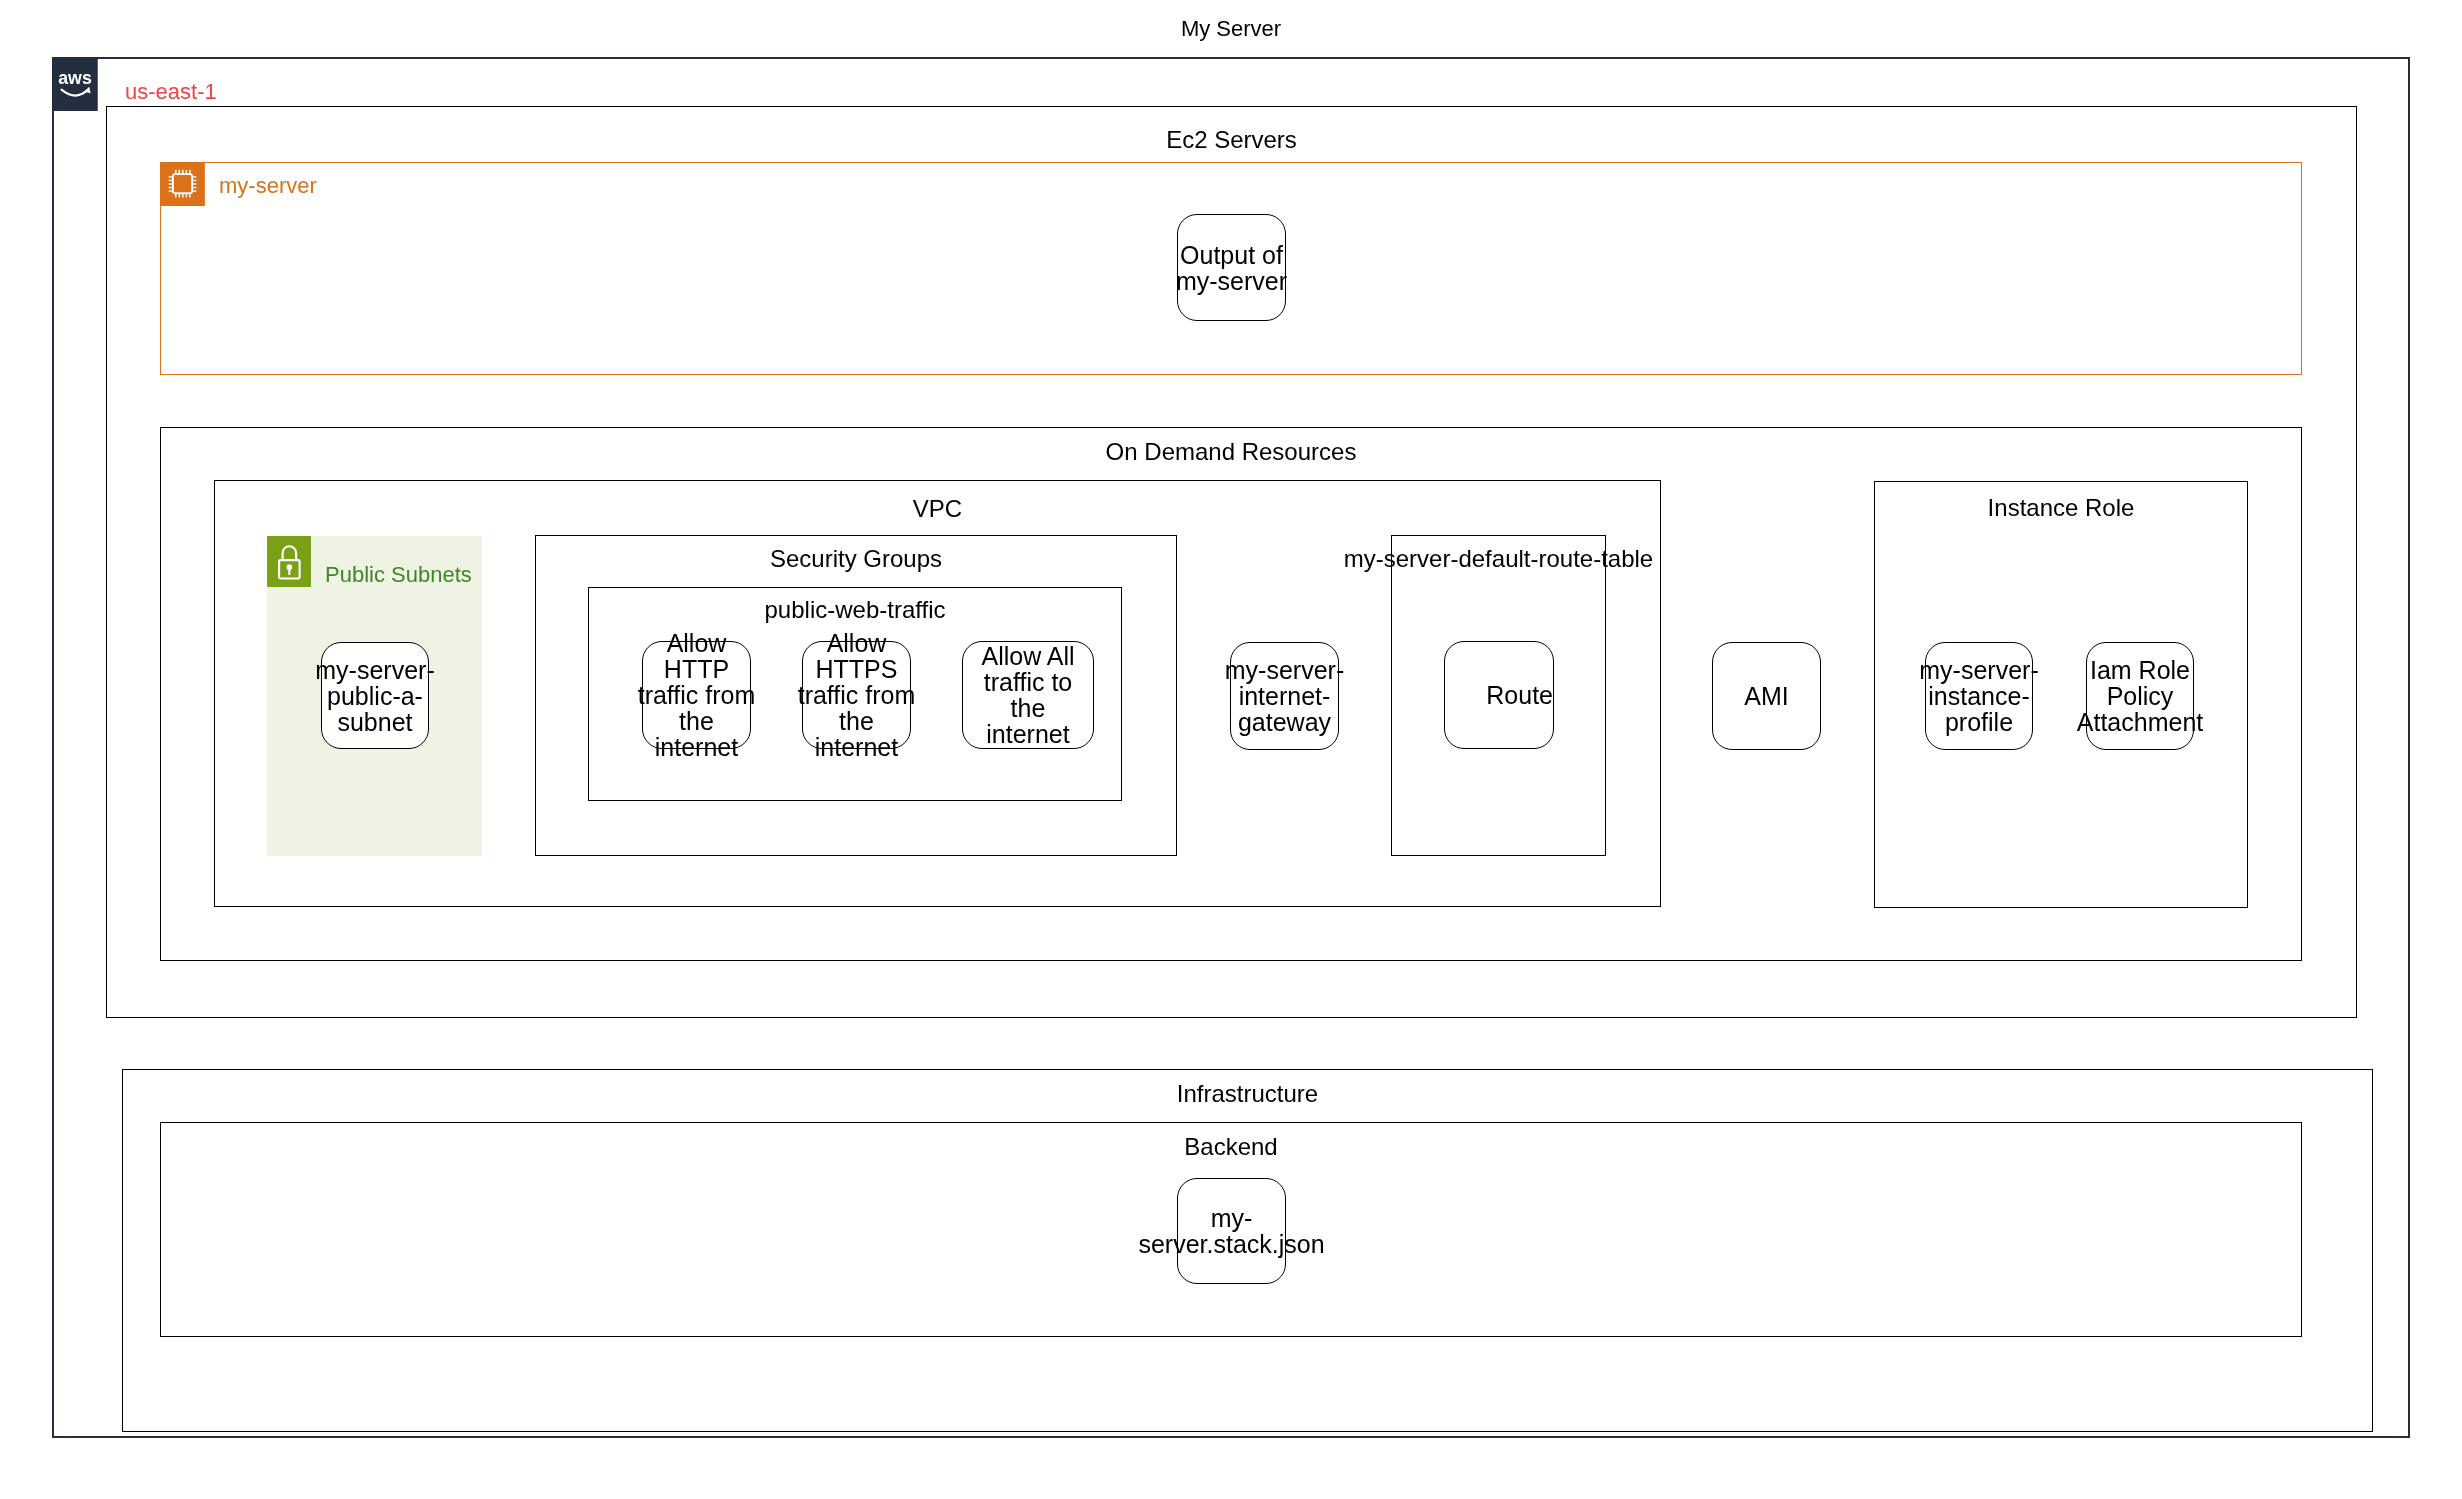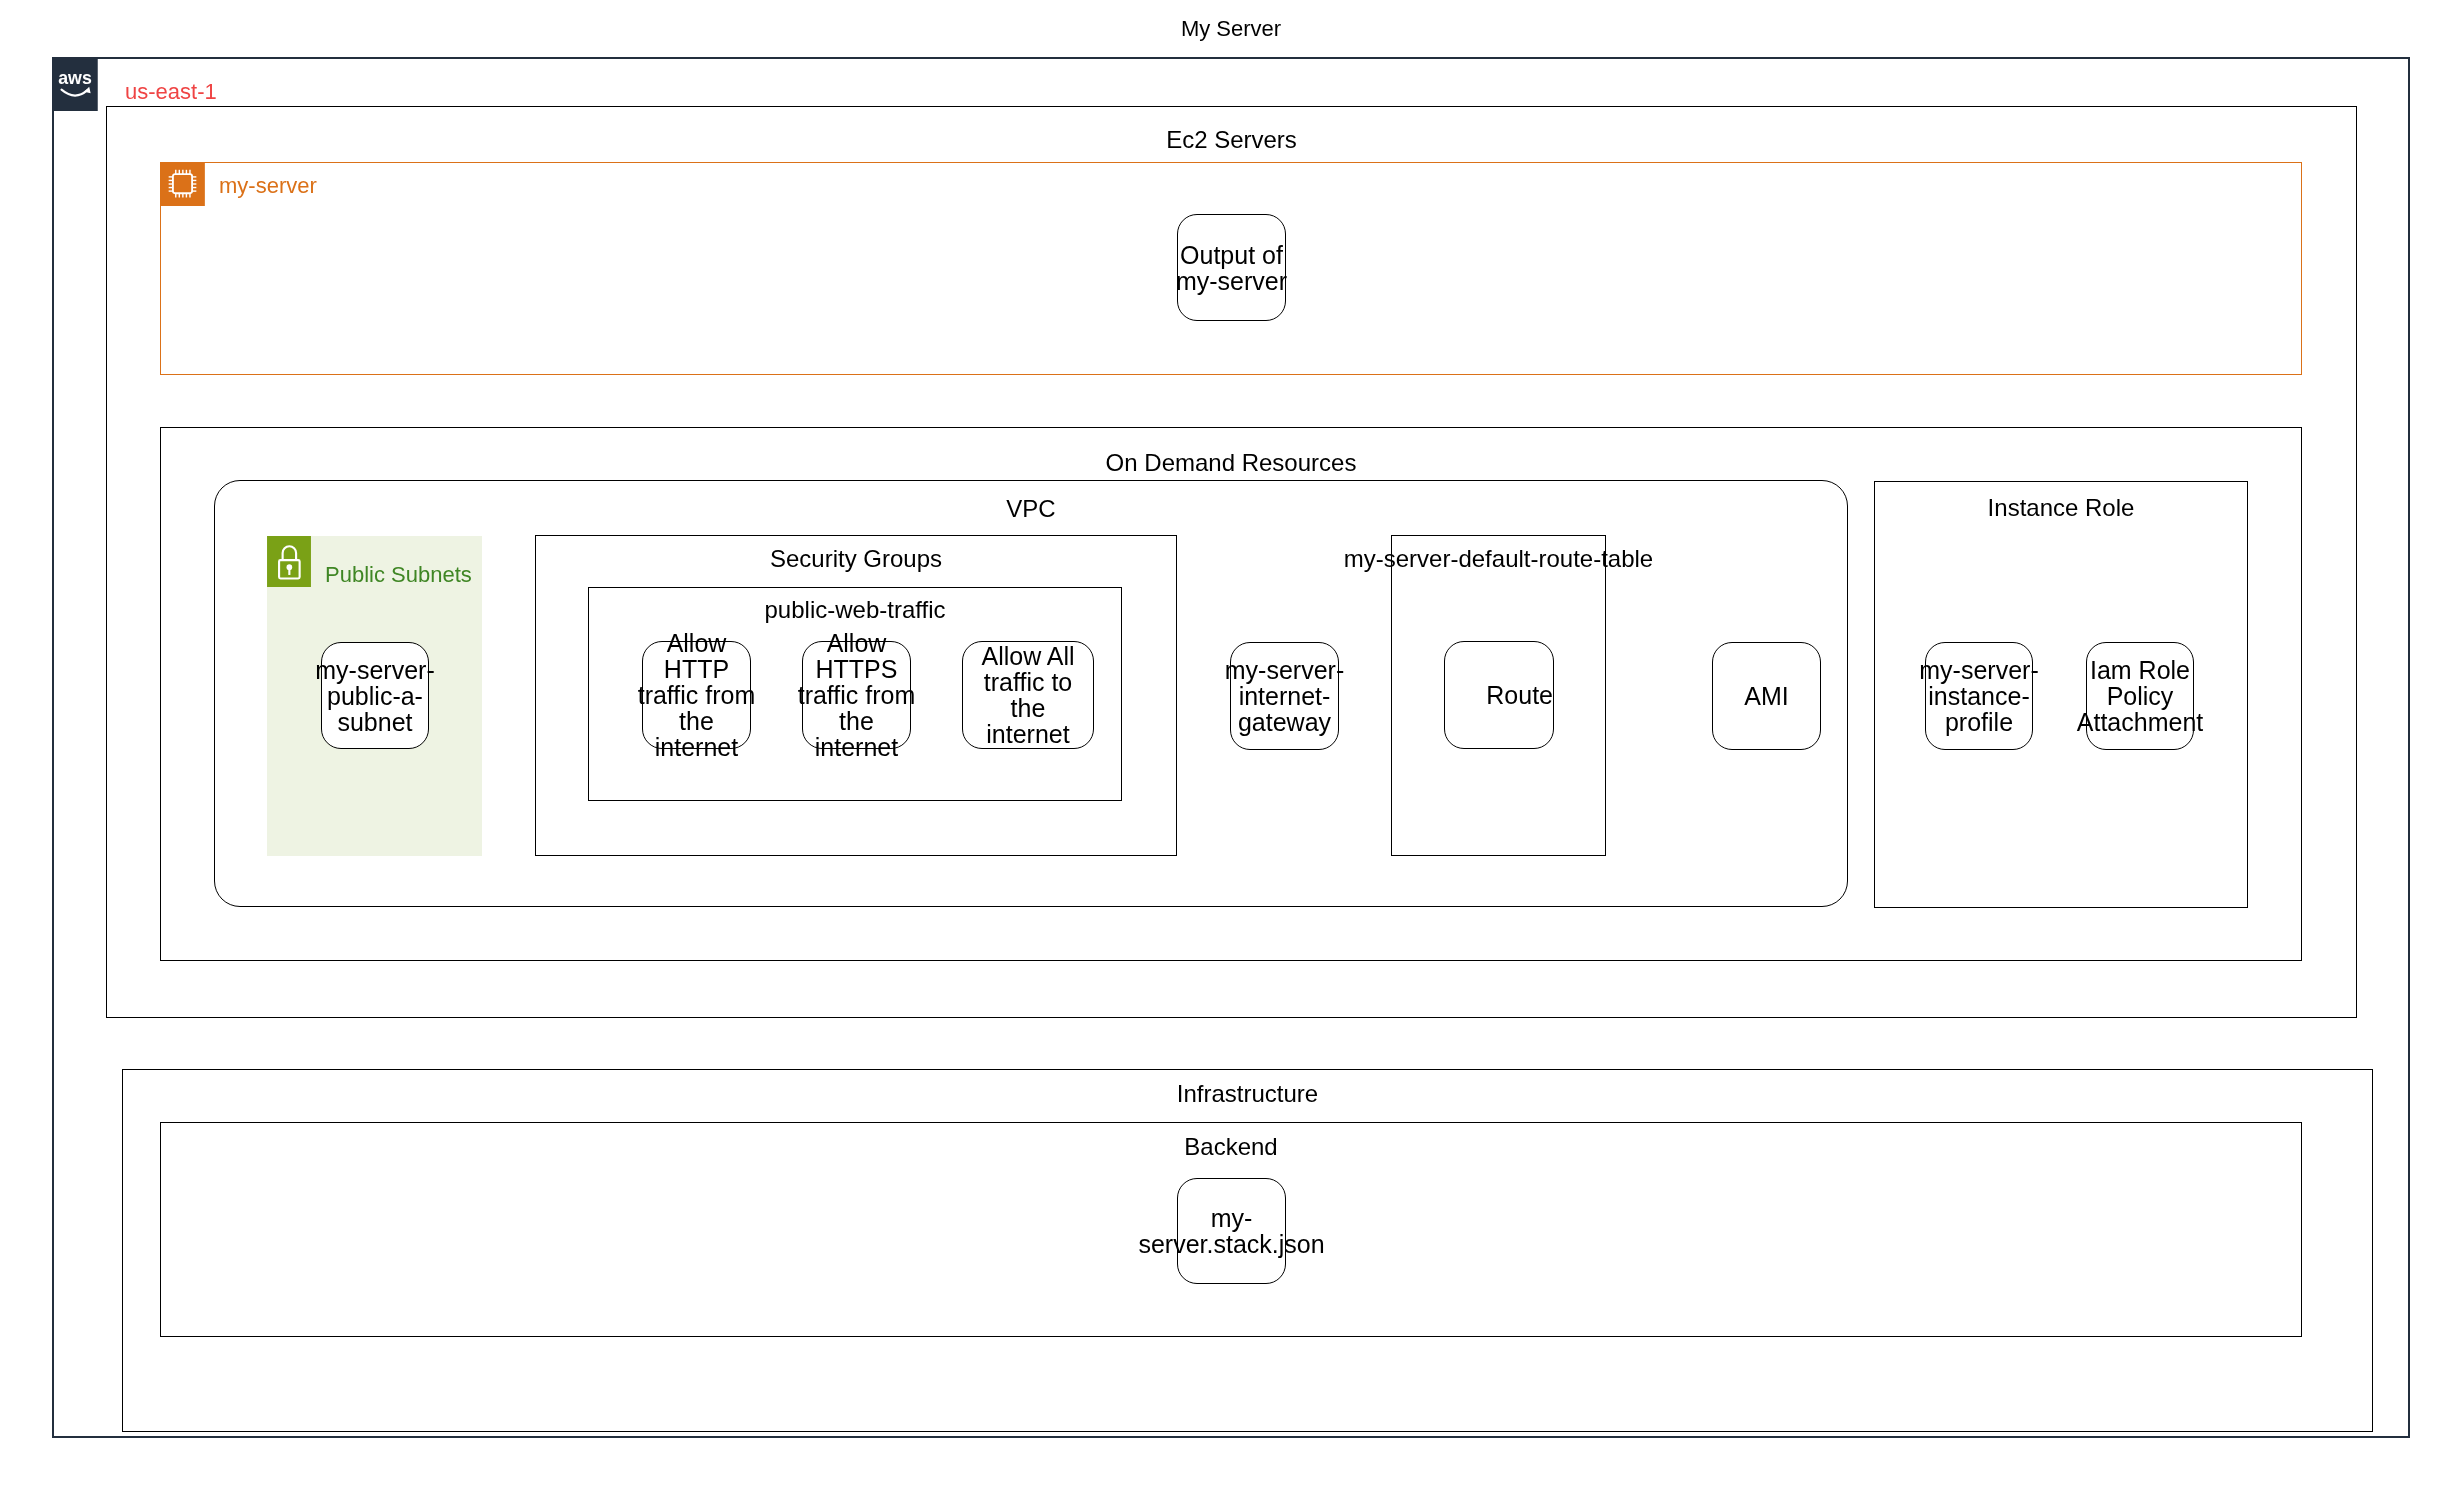--- a/index.html
+++ b/index.html
@@ -73,24 +73,24 @@
     </svg>
   </span>
   <div class="free-label" style="left:219px;top:174px;color:#DB7118;">my-server</div>
 
   <div class="node" style="left:1177px;top:214px;width:109px;height:107px;">
     <span>Output of
 my-server</span>
   </div>
 
   <div class="cluster" style="left:160px;top:427px;width:2142px;height:534px;">
-    <div class="cluster-label" style="top:12px;margin-top:11px;">On Demand Resources</div>
+    <div class="cluster-label" style="top:12px;">On Demand Resources</div>
   </div>
 
-  <div class="cluster" style="left:214px;top:480px;width:1634px;height:427px;border-radius:26px;">
+  <div class="cluster" style="left:214px;top:480px;width:1447px;height:427px;">
     <div class="cluster-label" style="top:15.7px;">VPC</div>
   </div>
 
   <div class="green-area" style="left:267px;top:536px;width:215px;height:320px;"></div>
   <span class="corner-icon" style="left:267px;top:536px;">
     <svg width="44" height="51" viewBox="0 0 62 72" xmlns="http://www.w3.org/2000/svg">
       <rect x="0" y="0" width="62" height="72" fill="#7AA116"></rect>
       <path d="M22 34 v-10 a9.5 9.5 0 0 1 19 0 v10" fill="none" stroke="#fff" stroke-width="3"></path>
       <rect x="17" y="34" width="29" height="26" rx="2" fill="none" stroke="#fff" stroke-width="3"></rect>
       <circle cx="31.5" cy="44" r="4" fill="#fff"></circle>

